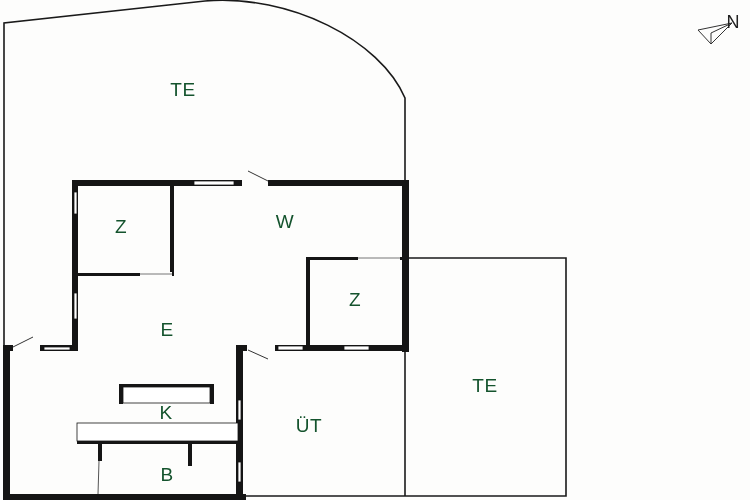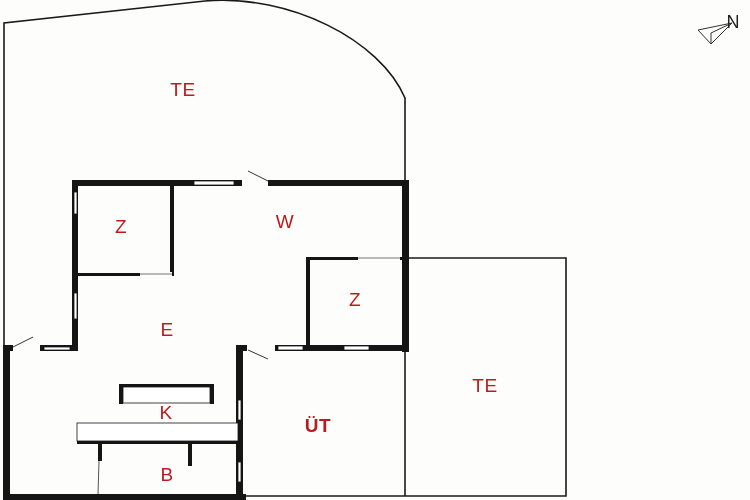--- a/index.html
+++ b/index.html
@@ -2,21 +2,21 @@
 <html><head>
   <meta charset="utf-8">
   <style>
     html, body { margin: 0; padding: 0; background: #fdfdfc; }
     body { width: 750px; height: 500px; position: relative; overflow: hidden; font-family: "Liberation Sans", sans-serif; }
     svg { position: absolute; left: 0; top: 0; }
     .thin { stroke: #1a1a1a; stroke-width: 1.6; fill: none; }
     .wall { fill: #151515; }
     .win { fill: #ffffff; stroke: #151515; stroke-width: 0.8; }
     .gap { fill: #fdfdfc; }
-    .label { position: absolute; font-size: 19px; color: #b91c1c; transform: translate(-50%, -50%); white-space: nowrap; letter-spacing: 0.5px; }
+    .label { position: absolute; font-size: 19px; color: #14532d; transform: translate(-50%, -50%); white-space: nowrap; letter-spacing: 0.5px; }
     .north { position: absolute; left: 733px; top: 22px; font-size: 18px; color: #222; transform: translate(-50%, -50%); }
   </style>
 </head>
 <body>
 
 <svg width="750" height="500" viewBox="0 0 750 500">
 
   <path class="thin" d="M4,348 L4,23 L205,1 C290,-6 380,40 405,98 L405,182"></path>
 
   <path class="thin" d="M405,258 L566,258 L566,496 L245,496"></path>
@@ -89,15 +89,15 @@
   </g>
 </svg>
 
 <div class="label" style="left:183px;top:90px;">TE</div>
 <div class="label" style="left:285px;top:222px;">W</div>
 <div class="label" style="left:121px;top:227px;">Z</div>
 <div class="label" style="left:355px;top:300px;">Z</div>
 <div class="label" style="left:167px;top:330px;">E</div>
 <div class="label" style="left:166px;top:413px;">K</div>
 <div class="label" style="left:167px;top:475px;">B</div>
-<div class="label" style="left:318px;top:426px;font-weight:bold;">ÜT</div>
+<div class="label" style="left:309px;top:426px;">ÜT</div>
 <div class="label" style="left:485px;top:386px;">TE</div>
 <div class="north">N</div>
 
 </body></html>

